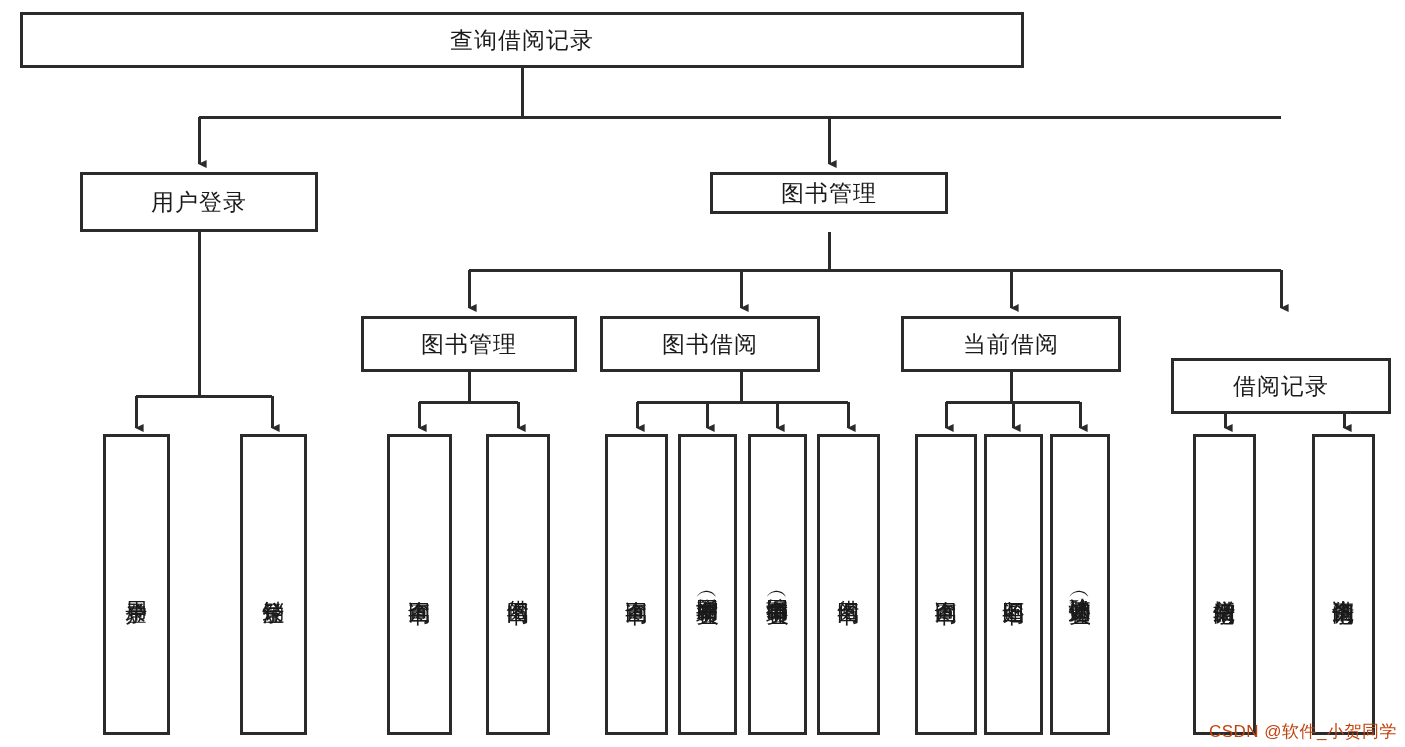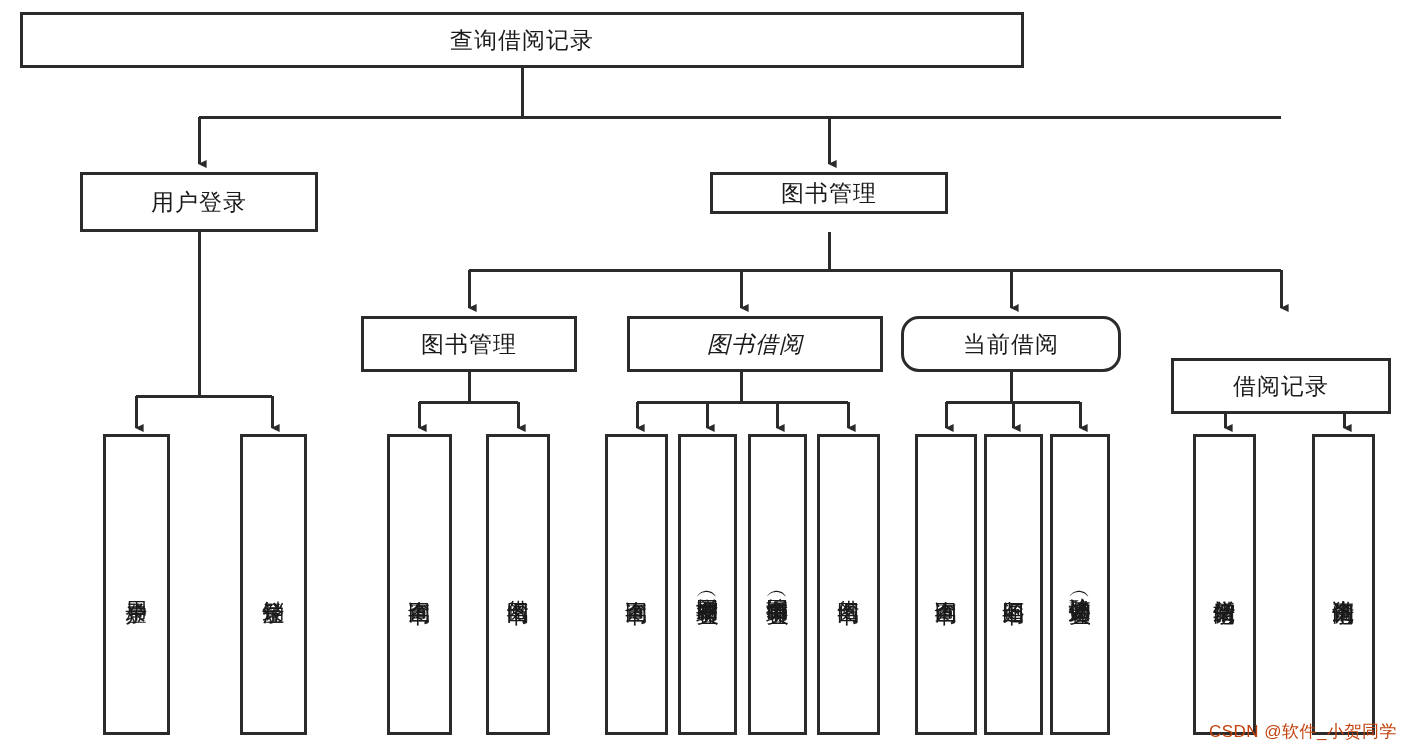--- a/index.html
+++ b/index.html
@@ -133,24 +133,24 @@
   <div class="node h" style="left:80px; top:172px; width:238px; height:60px;">
     <span>用户登录</span>
   </div>
   <div class="node h" style="left:710px; top:172px; width:238px; height:42px;">
     <span>图书管理</span>
   </div>
 
   <div class="node h" style="left:361px; top:316px; width:216px; height:56px;">
     <span>图书管理</span>
   </div>
-  <div class="node h" style="left:627px; top:316px; width:256px; height:56px;font-style:italic;">
+  <div class="node h" style="left:600px; top:316px; width:220px; height:56px;">
     <span>图书借阅</span>
   </div>
-  <div class="node h" style="left:901px; top:316px; width:220px; height:56px;border-radius:18px;">
+  <div class="node h" style="left:901px; top:316px; width:220px; height:56px;">
     <span>当前借阅</span>
   </div>
   <div class="node h" style="left:1171px; top:316px; width:220px; height:56px;margin-top:42px;">
     <span>借阅记录</span>
   </div>
 
   <div class="node v" style="left:103px; top:434px; width:67px; height:301px;">
     <span class="vlabel">用户登录</span>
   </div>
   <div class="node v" style="left:240px; top:434px; width:67px; height:301px;">

